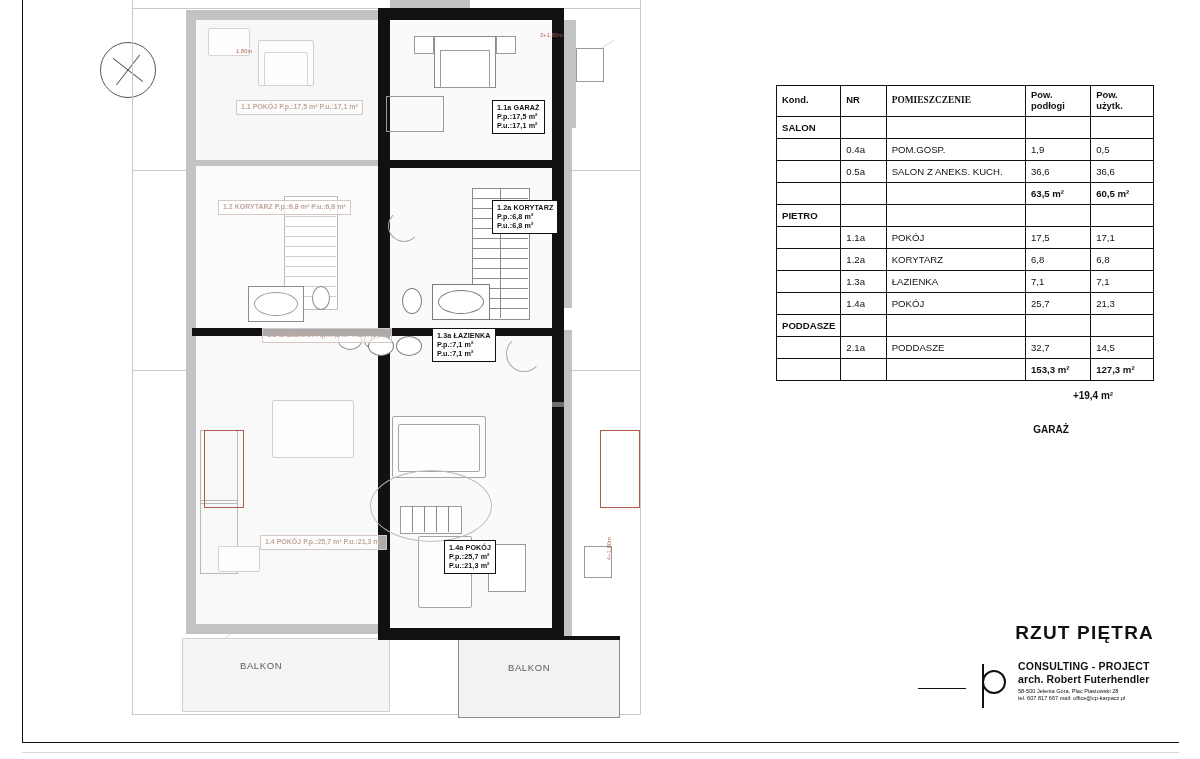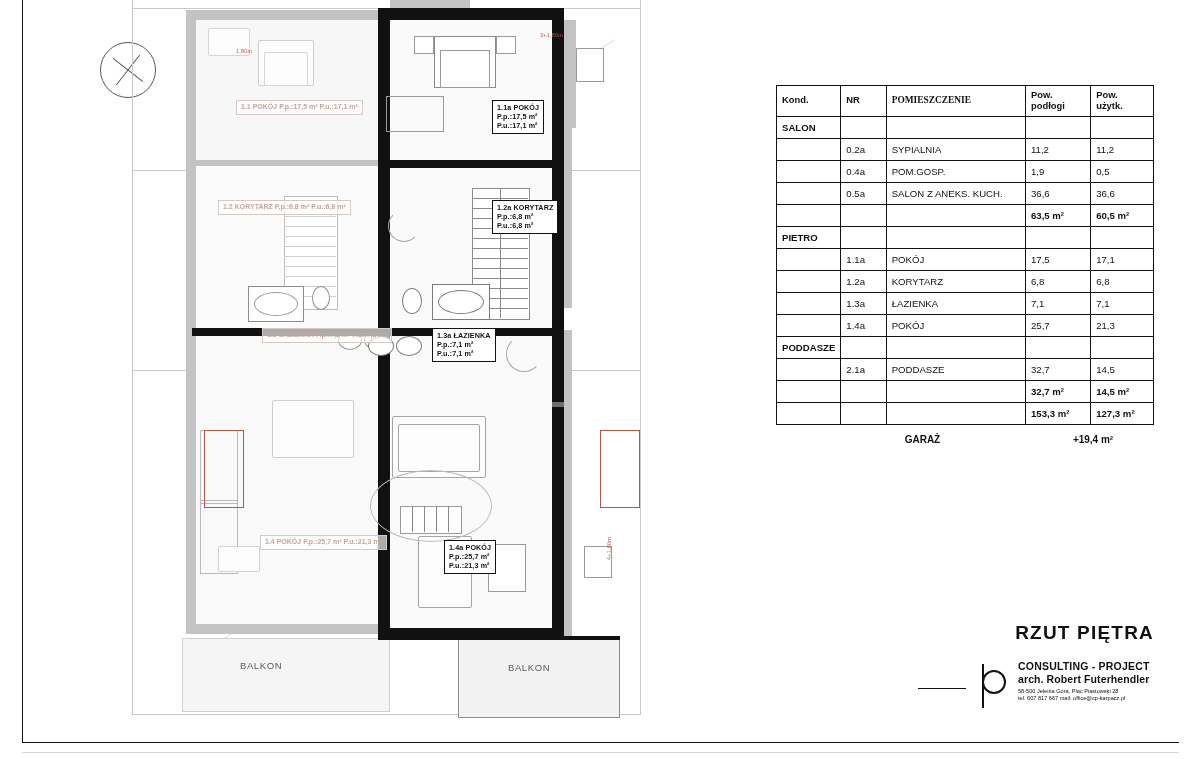--- a/index.html
+++ b/index.html
@@ -158,21 +158,22 @@
   .c-p2   { width: 64px; }
   .garage-row {
     display: flex;
     width: 378px;
     font-size: 10px;
     font-weight: 700;
     margin-top: 9px;
   }
   .garage-row .g-label {
     width: 296px;
-    text-align: center;
+    text-align: right;
+    margin-top: 34px;
   }
   .garage-row .g-val {
     width: 82px;
     text-align: left;
     padding-left: 4px;
   }
   
   .rzut {
     position: absolute;
     right: 46px; top: 622px;
@@ -453,21 +454,21 @@
       <span class="ln">P.p.:7,1 m²</span>
       <span class="ln">P.u.:7,1 m²</span>
     </div>
     <div class="label-ghost" style="left:220px; top:535px;">
       <span class="ln">1.4 POKÓJ</span>
       <span class="ln">P.p.:25,7 m²</span>
       <span class="ln">P.u.:21,3 m²</span>
     </div>
 
     <div class="label-box" style="left:452px; top:100px;">
-      <span class="ln">1.1a POKÓJ</span>
+      <span class="ln">1.1a GARAŻ</span>
       <span class="ln">P.p.:17,5 m²</span>
       <span class="ln">P.u.:17,1 m²</span>
     </div>
     <div class="label-box" style="left:452px; top:200px;">
       <span class="ln">1.2a KORYTARZ</span>
       <span class="ln">P.p.:6,8 m²</span>
       <span class="ln">P.u.:6,8 m²</span>
     </div>
     <div class="label-box" style="left:392px; top:328px;">
       <span class="ln">1.3a ŁAZIENKA</span>
@@ -501,27 +502,20 @@
 
         <tr class="section">
           <td>SALON</td>
           <td></td>
           <td></td>
           <td></td>
           <td></td>
         </tr>
         <tr>
           <td></td>
-          <td>0.2a</td>
-          <td>SYPIALNIA</td>
-          <td>11,2</td>
-          <td>11,2</td>
-        </tr>
-        <tr>
-          <td></td>
           <td>0.4a</td>
           <td>POM.GOSP.</td>
           <td>1,9</td>
           <td>0,5</td>
         </tr>
         <tr>
           <td></td>
           <td>0.5a</td>
           <td>SALON Z ANEKS. KUCH.</td>
           <td>36,6</td>
@@ -577,27 +571,20 @@
           <td></td>
           <td></td>
           <td></td>
         </tr>
         <tr>
           <td></td>
           <td>2.1a</td>
           <td>PODDASZE</td>
           <td>32,7</td>
           <td>14,5</td>
-        </tr>
-        <tr class="sum">
-          <td></td>
-          <td></td>
-          <td></td>
-          <td>32,7 m²</td>
-          <td>14,5 m²</td>
         </tr>
 
         <tr class="sum">
           <td></td>
           <td></td>
           <td></td>
           <td>153,3 m²</td>
           <td>127,3 m²</td>
         </tr>
       </tbody>

